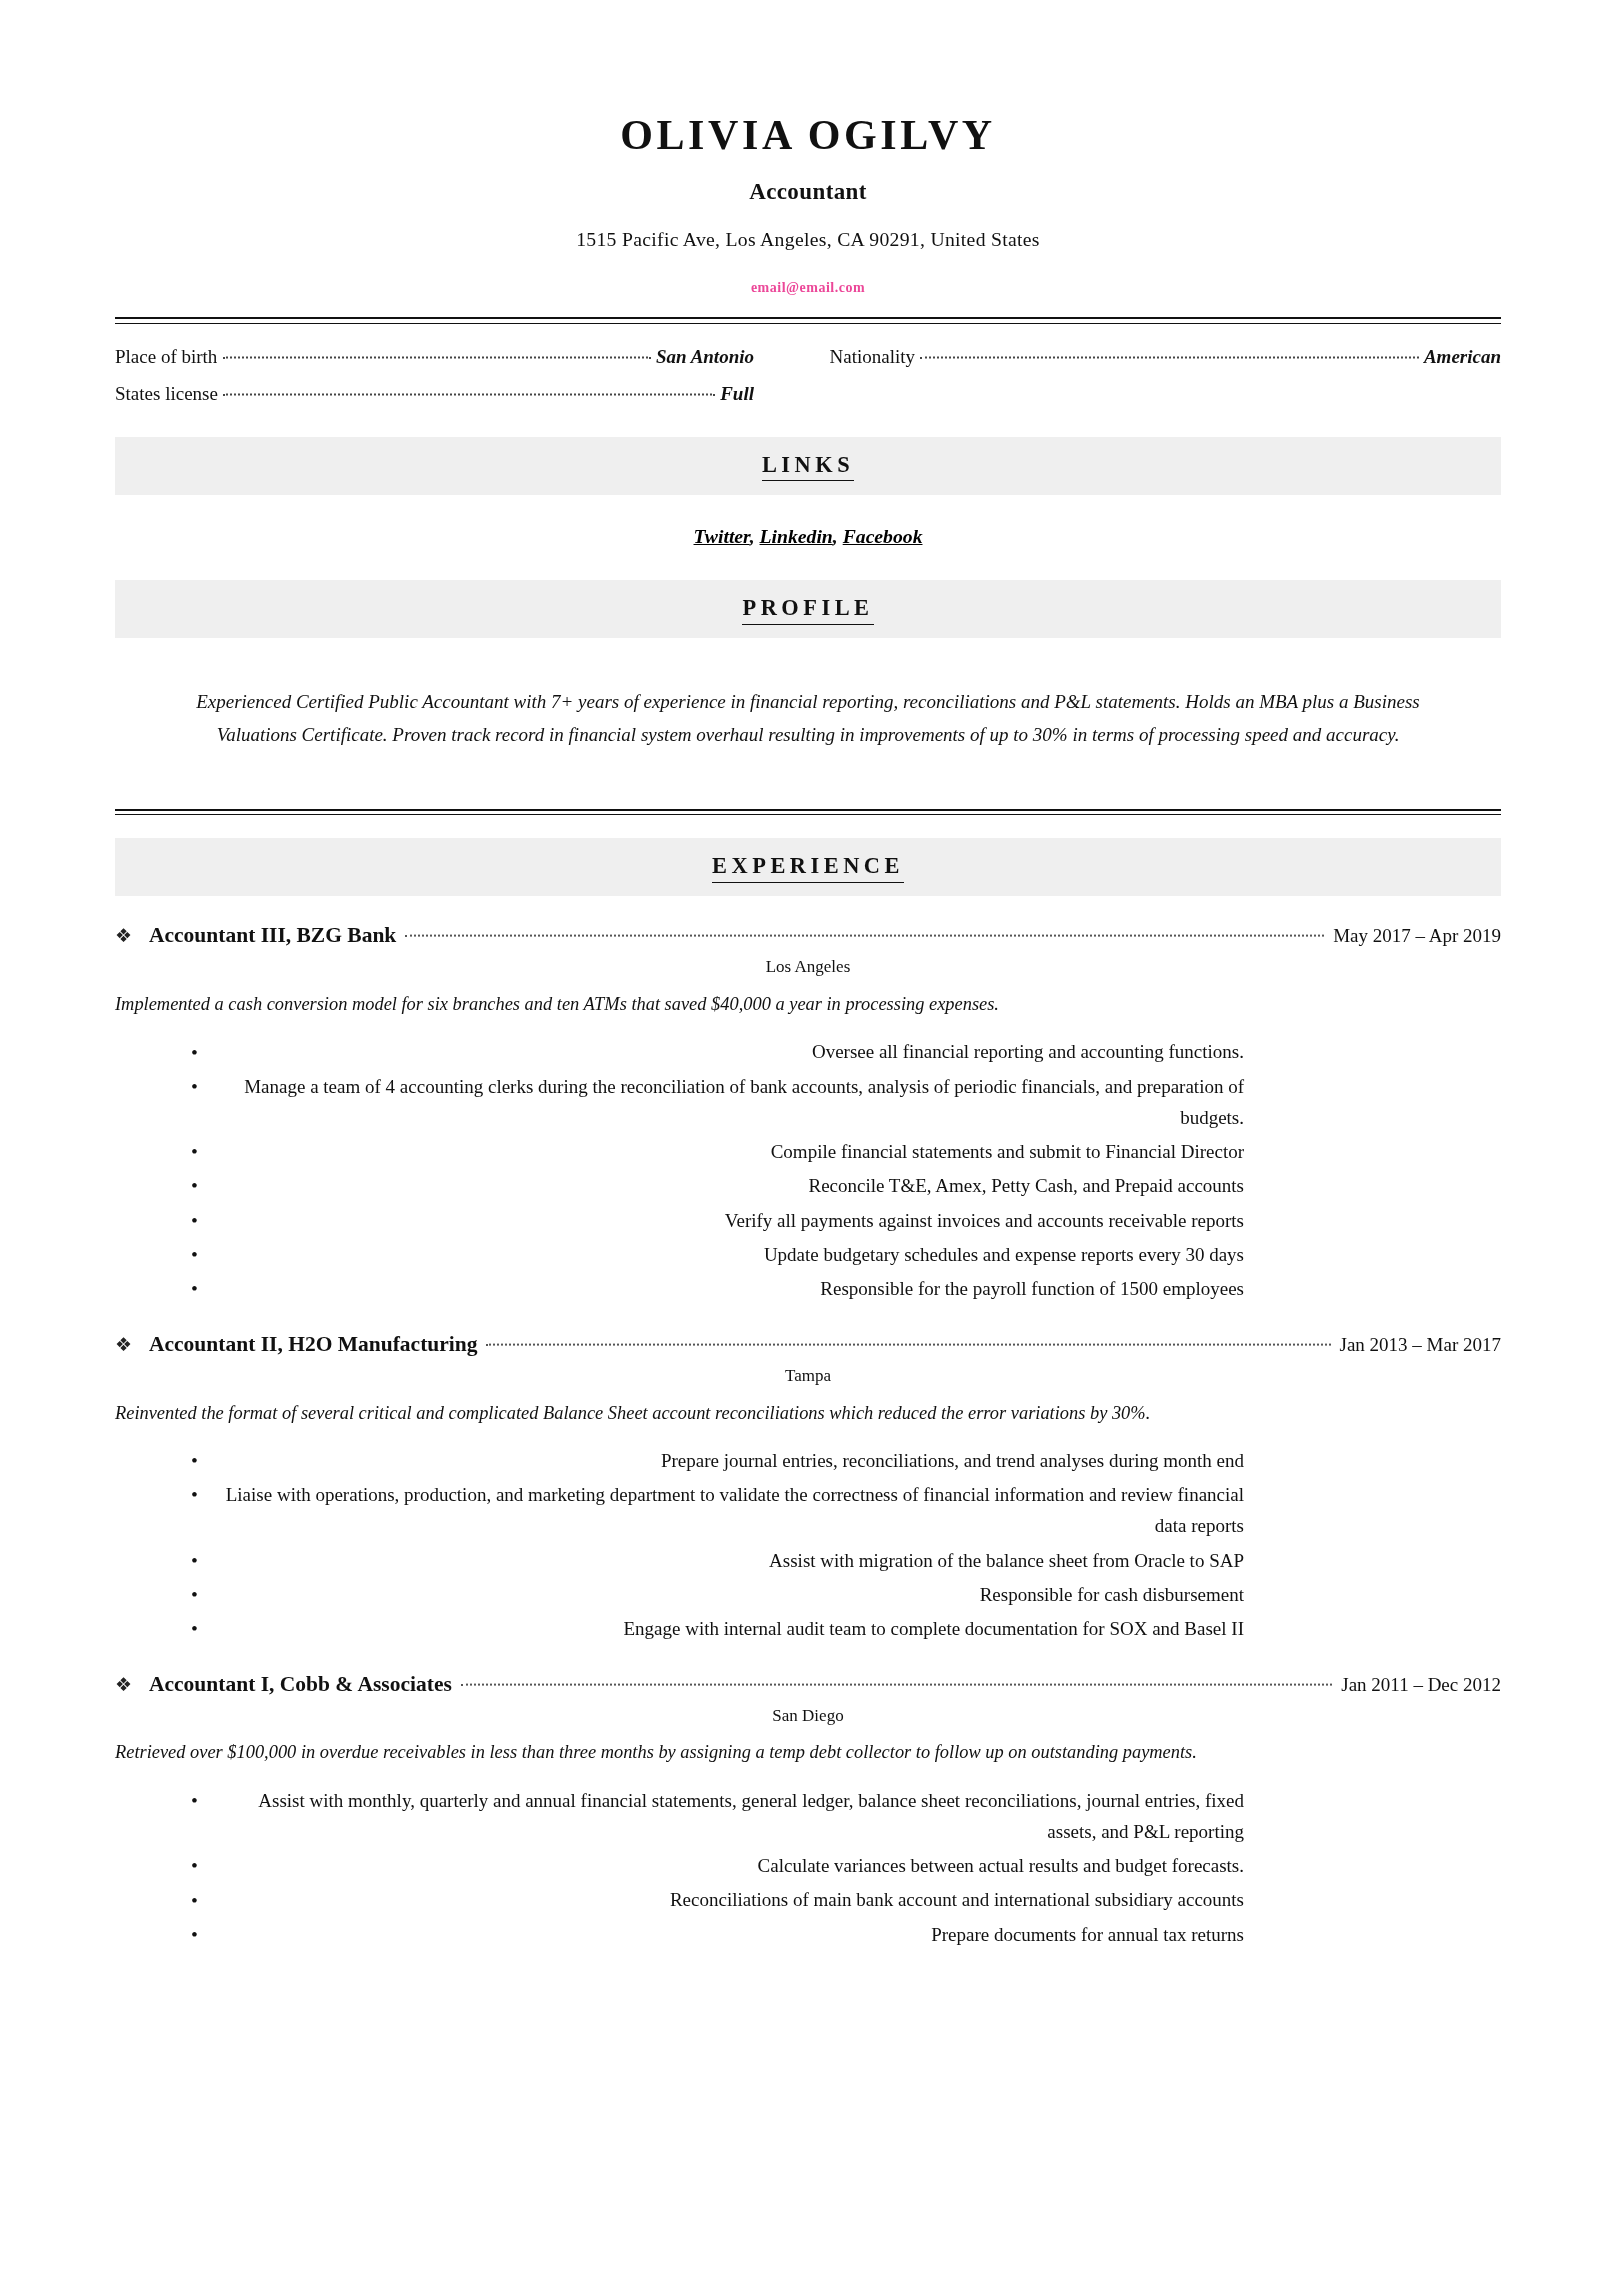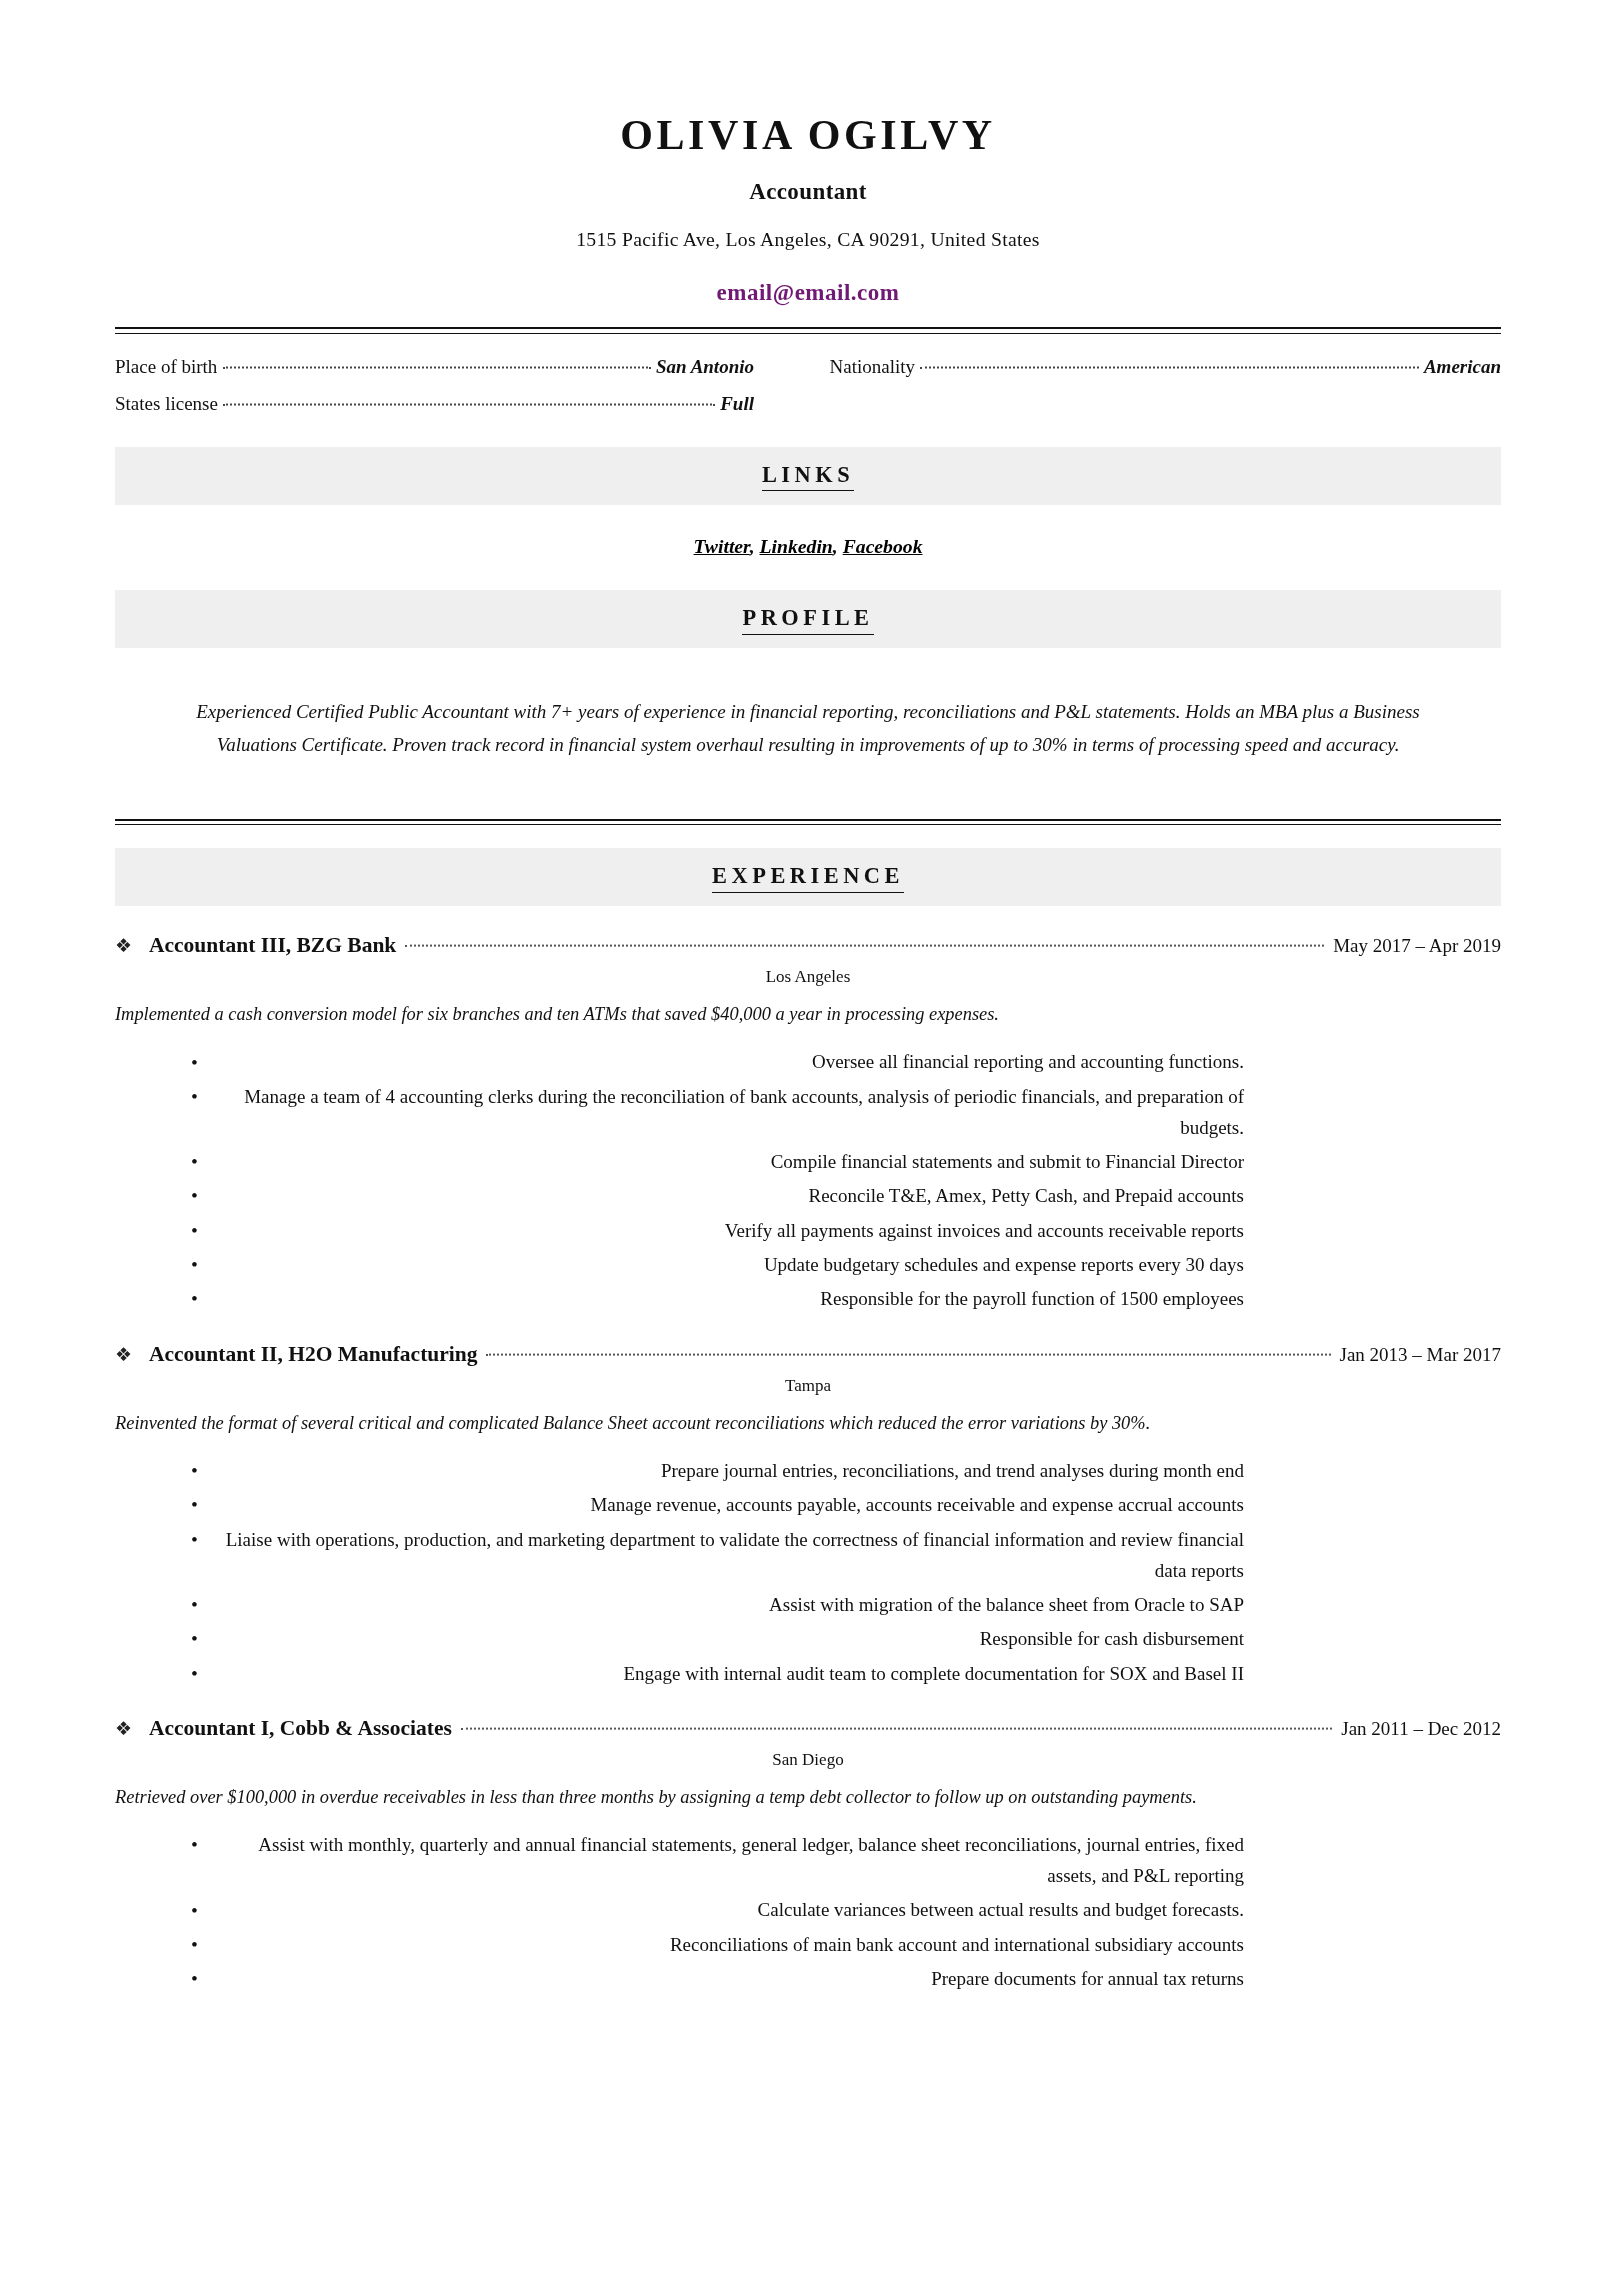--- a/index.html
+++ b/index.html
@@ -43,25 +43,25 @@
   }
   .address {
     text-align: center;
     font-size: 19.7px;
     margin-top: 23px;
     color: #111;
     letter-spacing: 0.3px;
   }
   .email {
     text-align: center;
-    font-size: 23px;
+    font-size: 14px;
     font-weight: 700;
     margin-top: 29px;
     letter-spacing: 0.5px;
-    color: #701a75;
+    color: #ec4899;
   }
 
   .double-rule {
     margin-top: 21.5px;
     border-top: 2.7px solid #111;
     border-bottom: 0.9px solid #111;
     height: 3.6px;
   }
 
   
@@ -289,21 +289,20 @@
     <div class="exp-head">
       <span class="bullet-icon">❖</span>
       <span class="exp-role">Accountant II, H2O Manufacturing</span>
       <span class="exp-dots"></span>
       <span class="exp-date">Jan 2013 – Mar 2017</span>
     </div>
     <div class="exp-city">Tampa</div>
     <div class="exp-summary">Reinvented the format of several critical and complicated Balance Sheet account reconciliations which reduced the error variations by 30%.</div>
     <ul class="exp-list">
       <li>Prepare journal entries, reconciliations, and trend analyses during month end</li>
-      <li>Manage revenue, accounts payable, accounts receivable and expense accrual accounts</li>
       <li>Liaise with operations, production, and marketing department to validate the correctness of financial information and review financial data reports</li>
       <li>Assist with migration of the balance sheet from Oracle to SAP</li>
       <li>Responsible for cash disbursement</li>
       <li>Engage with internal audit team to complete documentation for SOX and Basel II</li>
     </ul>
   </div>
 
   <div class="exp-item">
     <div class="exp-head">
       <span class="bullet-icon">❖</span>

